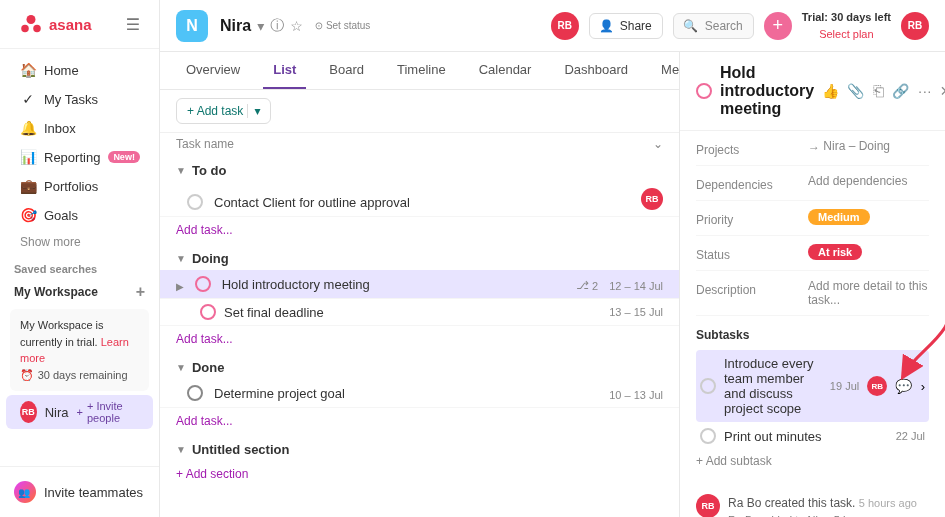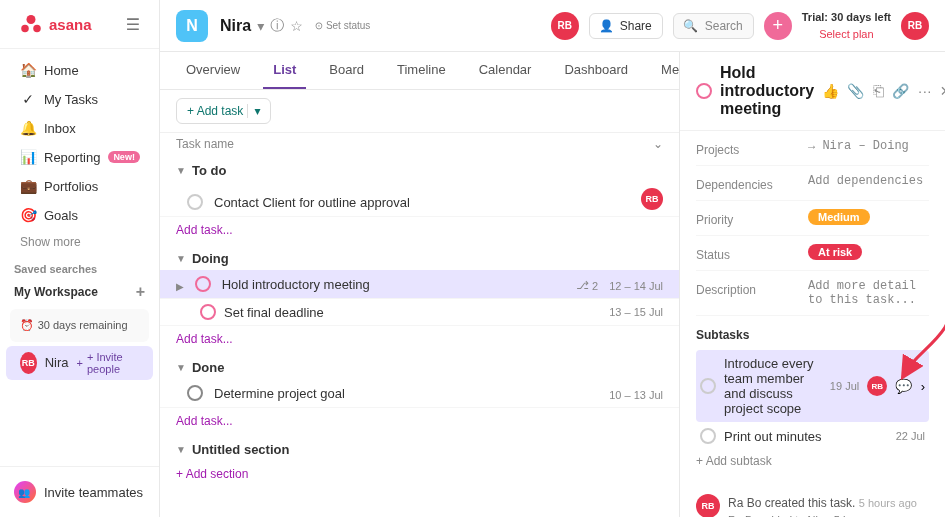--- a/index.html
+++ b/index.html
@@ -378,21 +378,21 @@
     }
     .badge-at-risk {
       background: #e8344e;
       color: #fff;
       border-radius: 12px;
       padding: 2px 10px;
       font-size: 11px;
       font-weight: 600;
       display: inline-block;
     }
-    .add-link { color: #888; font-size: 12px; cursor: pointer; font-family: Liberation Mono, monospace; }
+    .add-link { color: #888; font-size: 12px; cursor: pointer; }
     .subtasks-section { padding: 8px 0; }
     .subtasks-label { font-size: 12px; font-weight: 600; color: #333; padding: 4px 0 8px; }
     .subtask-detail-row {
       display: flex; align-items: center;
       padding: 6px 4px;
       border-radius: 4px;
       gap: 8px;
       cursor: pointer;
       position: relative;
     }
@@ -473,20 +473,24 @@
 
     <div class="show-more">Show more</div>
     <div class="sidebar-section-label">Saved searches</div>
 
     <div class="my-workspace-header">
       <span>My Workspace</span>
       <span class="workspace-plus">+</span>
     </div>
 
     <div class="workspace-trial-box">
+      <div>
+        <span>My Workspace is currently in trial.</span>
+        <a class="learn-more-link">Learn more</a>
+      </div>
       <div class="trial-clock">
         <span>⏰</span>
         <span>30 days remaining</span>
       </div>
     </div>
 
     <div class="sidebar-project-item active-project">
       <div class="user-avatar-sm">RB</div>
       <span>Nira</span>
       <span class="invite-people-badge">

